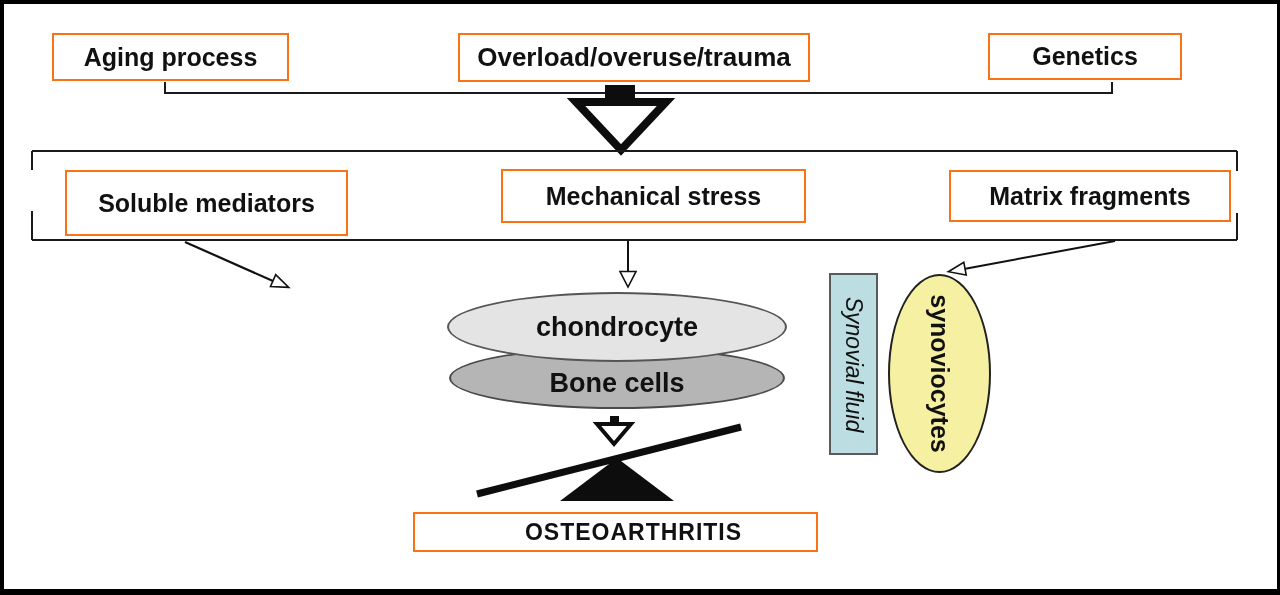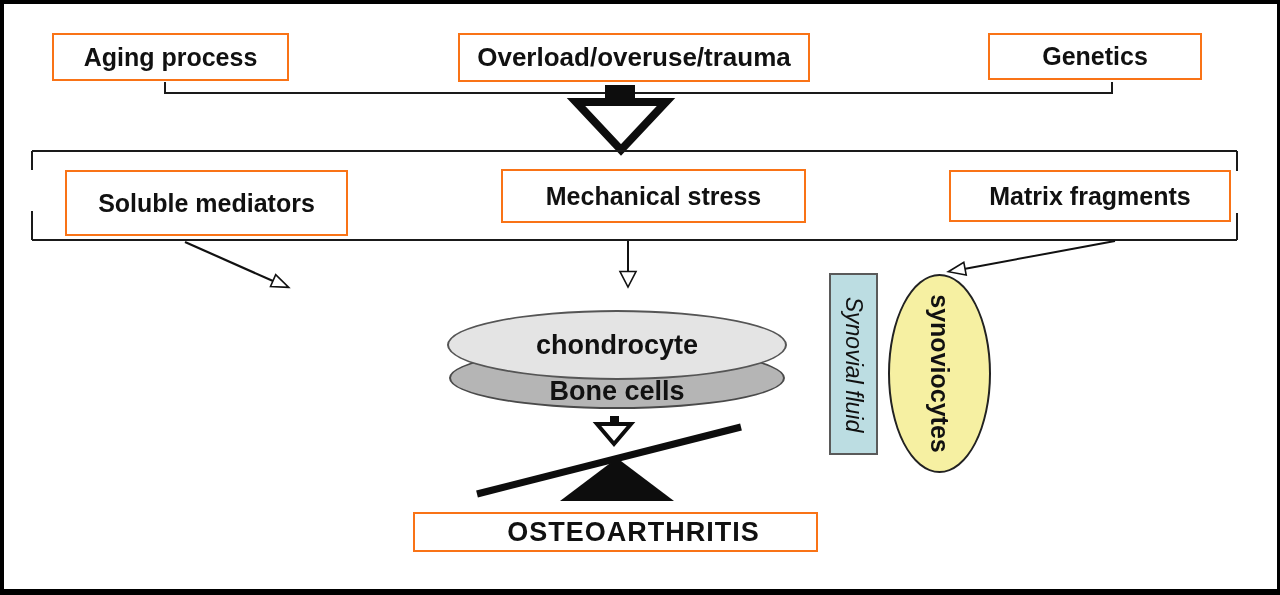--- a/index.html
+++ b/index.html
@@ -8,22 +8,22 @@
   .outer-border{position:absolute;left:0;top:0;width:1280px;height:595px;box-sizing:border-box;
          border:4px solid #000;border-bottom-width:6px;border-right-width:3px;pointer-events:none;}
   .lines{position:absolute;left:0;top:0;width:1280px;height:595px;}
   .box{position:absolute;box-sizing:border-box;background:#fff;border:2px solid #f97316;
        display:flex;align-items:center;justify-content:center;
        font-weight:bold;font-size:25px;white-space:nowrap;}
   .ellipse{position:absolute;box-sizing:border-box;border-radius:50%;
        display:flex;align-items:center;justify-content:center;
        font-weight:bold;font-size:27px;}
   .ellipse.bone{align-items:flex-end;}
-  .ellipse.bone .lbl{}
-  .oa{font-size:27px;letter-spacing:1px;padding-left:36px;}
+  .ellipse.bone .lbl{margin-bottom:8px;}
+  .oa{font-size:23px;letter-spacing:1px;padding-left:36px;}
   .vwrap{position:absolute;box-sizing:border-box;display:flex;align-items:center;justify-content:center;}
   .vwrap .rot{transform:rotate(90deg);white-space:nowrap;}
   .syn-fluid{border:2px solid #5a5a5a;}
   .syn-fluid .rot{font-style:italic;font-weight:500;font-size:23px;}
   .synovio{border-radius:50%;border:2px solid #222;}
   .synovio .rot{font-weight:bold;font-size:25px;}
 </style>
 </head>
 <body>
 
@@ -61,30 +61,30 @@
     </g>
 
     <g>
       <line x1="477" y1="494" x2="741" y2="427" stroke="#0d0d0d" stroke-width="7"></line>
       <polygon points="617,458 560,501 674,501" fill="#0d0d0d"></polygon>
     </g>
   </svg>
 
   <div class="box" style="left:52px;top:33px;width:237px;height:48px;">Aging process</div>
   <div class="box" style="left:458px;top:33px;width:352px;height:49px;font-size:26px;">Overload/overuse/trauma</div>
-  <div class="box" style="left:988px;top:33px;width:214px;height:47px;">Genetics</div>
+  <div class="box" style="left:988px;top:33px;width:194px;height:47px;">Genetics</div>
 
   <div class="box" style="left:65px;top:170px;width:283px;height:66px;">Soluble mediators</div>
   <div class="box" style="left:501px;top:169px;width:305px;height:54px;">Mechanical stress</div>
   <div class="box" style="left:933px;top:170px;width:282px;height:52px;margin-left:16px;">Matrix fragments</div>
 
   <div class="ellipse bone" style="left: 449px; top: 347px; width: 336px; height: 62px; border: 2px solid rgb(74, 74, 74); background-color: rgb(181, 181, 181);">
     <span class="lbl">Bone cells</span>
   </div>
-  <div class="ellipse" style="left: 447px; top: 310px; width: 340px; height: 70px; border: 2px solid rgb(85, 85, 85); background-color: rgb(228, 228, 228);">
+  <div class="ellipse" style="left: 447px; top: 292px; width: 340px; height: 70px; border: 2px solid rgb(85, 85, 85); background-color: rgb(228, 228, 228);">
     <span class="lbl">chondrocyte</span>
   </div>
 
   <div class="vwrap syn-fluid" style="left: 829px; top: 273px; width: 49px; height: 182px; background-color: rgb(188, 221, 226);">
     <span class="rot">Synovial fluid</span>
   </div>
 
   <div class="vwrap synovio" style="left: 888px; top: 274px; width: 103px; height: 199px; background-color: rgb(246, 240, 162);">
     <span class="rot">synoviocytes</span>
   </div>

